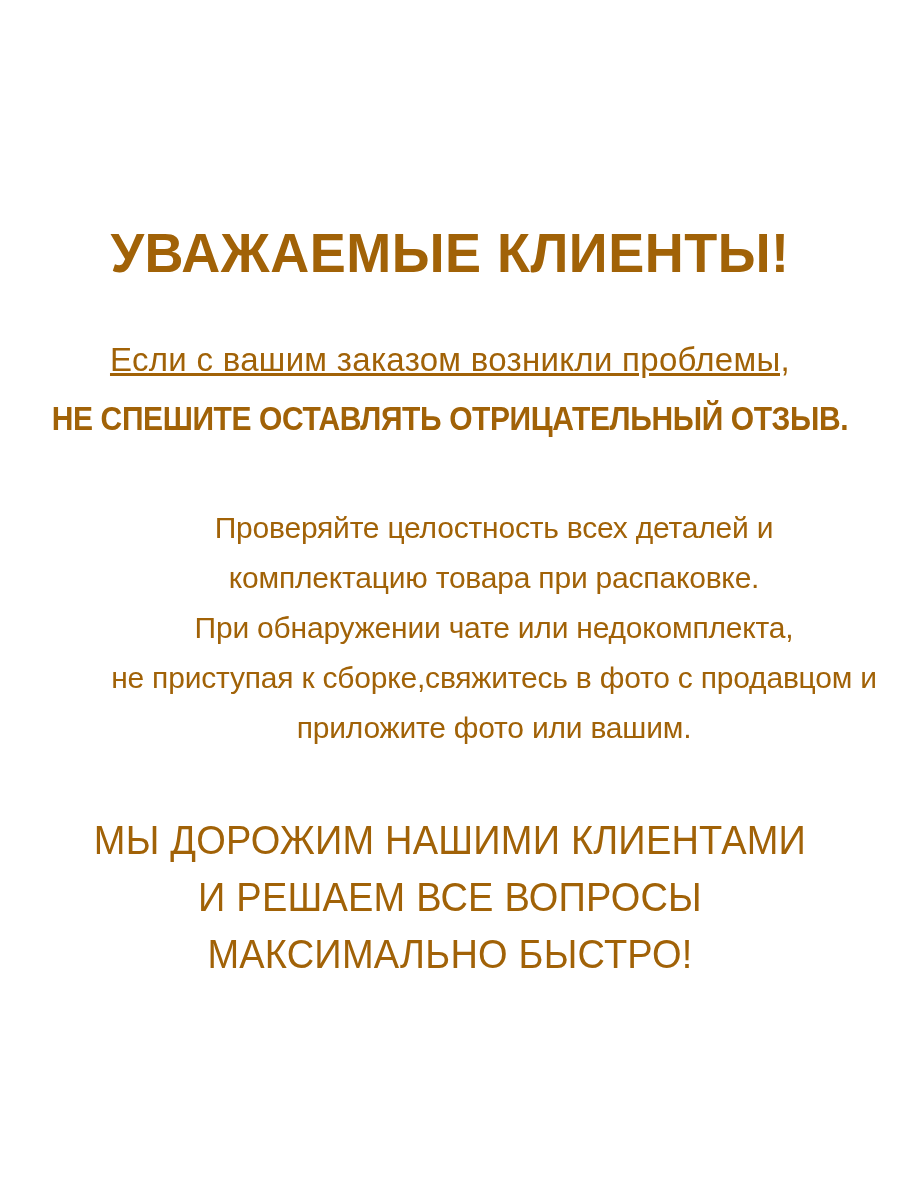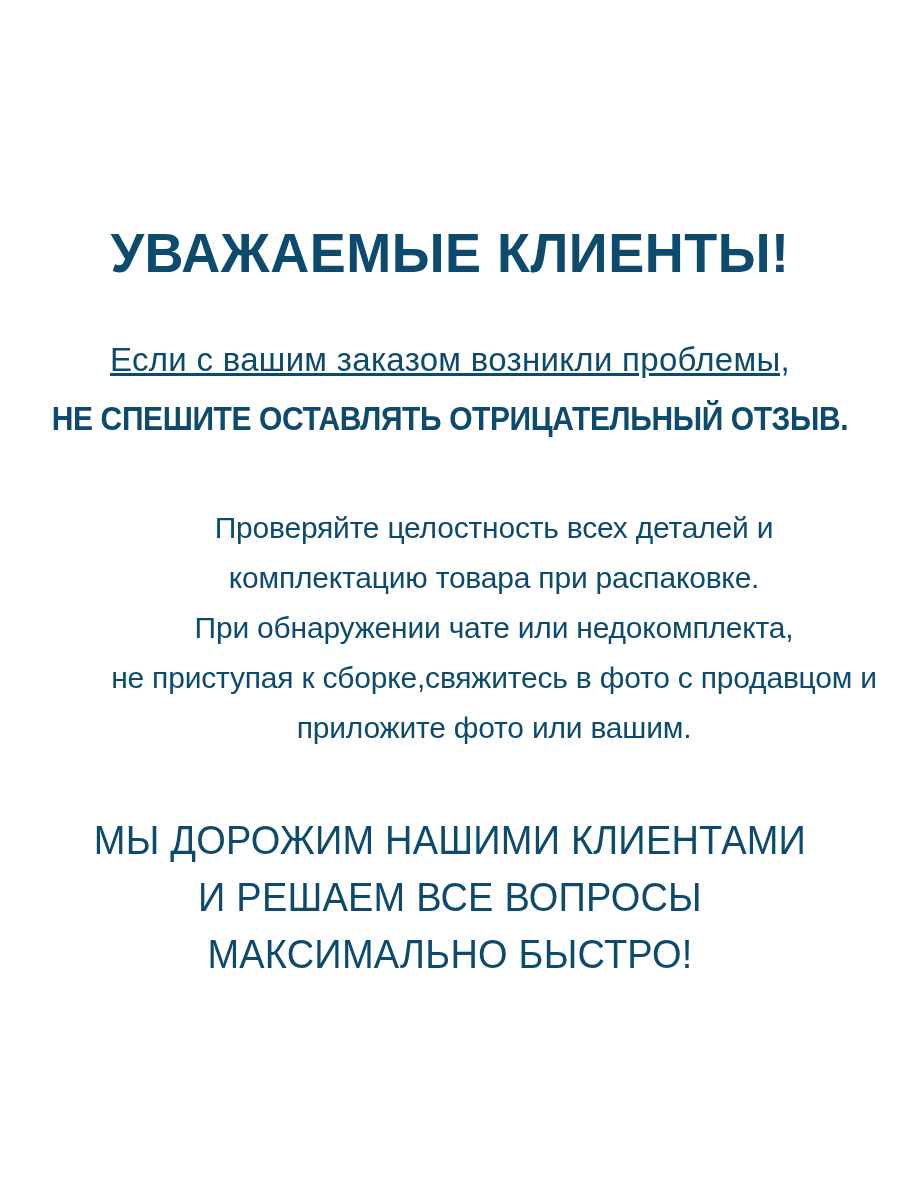--- a/index.html
+++ b/index.html
@@ -7,21 +7,21 @@
     padding: 0;
     background: #ffffff;
   }
   .page {
     position: relative;
     width: 900px;
     height: 1200px;
     background: #ffffff;
     overflow: hidden;
     font-family: "Liberation Sans", sans-serif;
-    color: #0c4a6e;
+    color: #a16207;
   }
   .center-line {
     position: absolute;
     left: 0;
     width: 100%;
     text-align: center;
     white-space: nowrap;
   }
   .heading {
     top: 220px;

